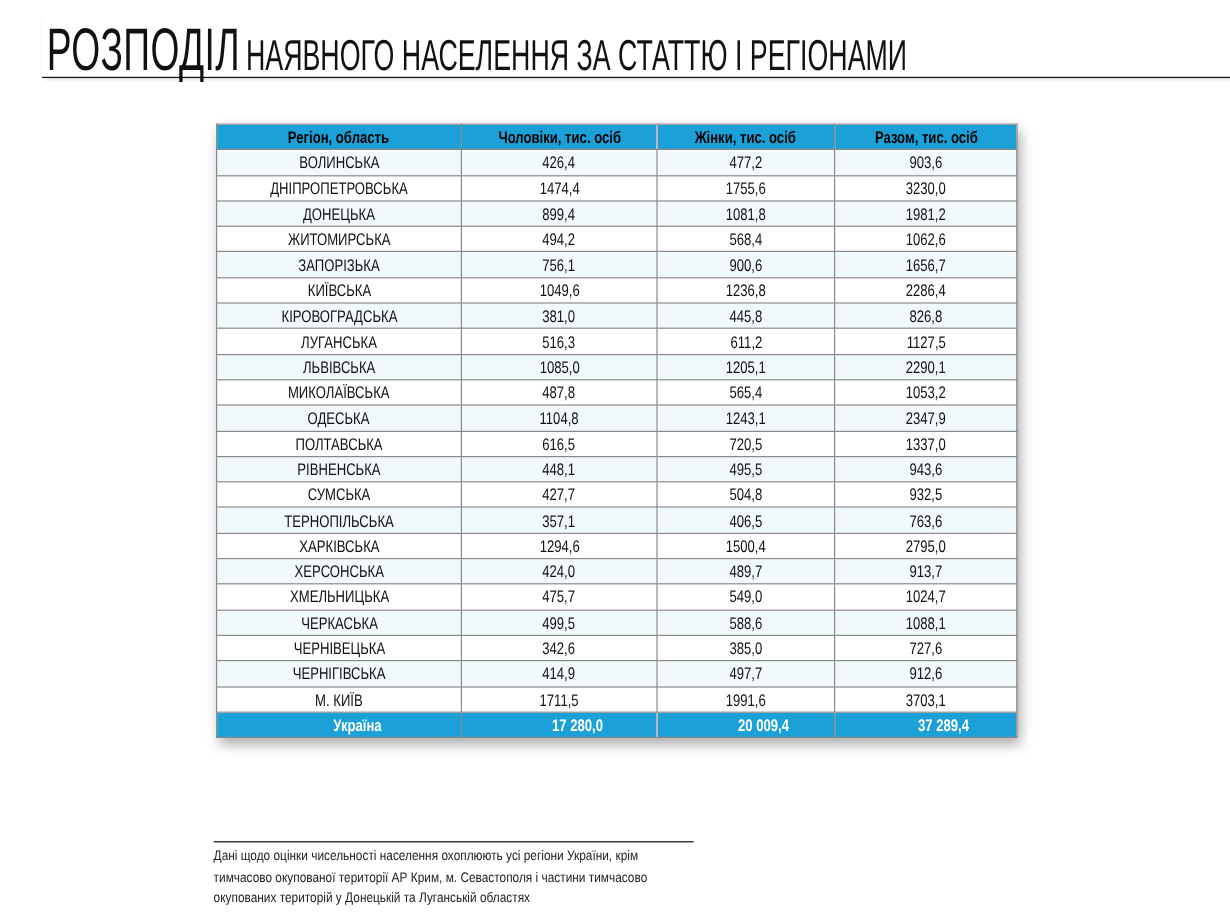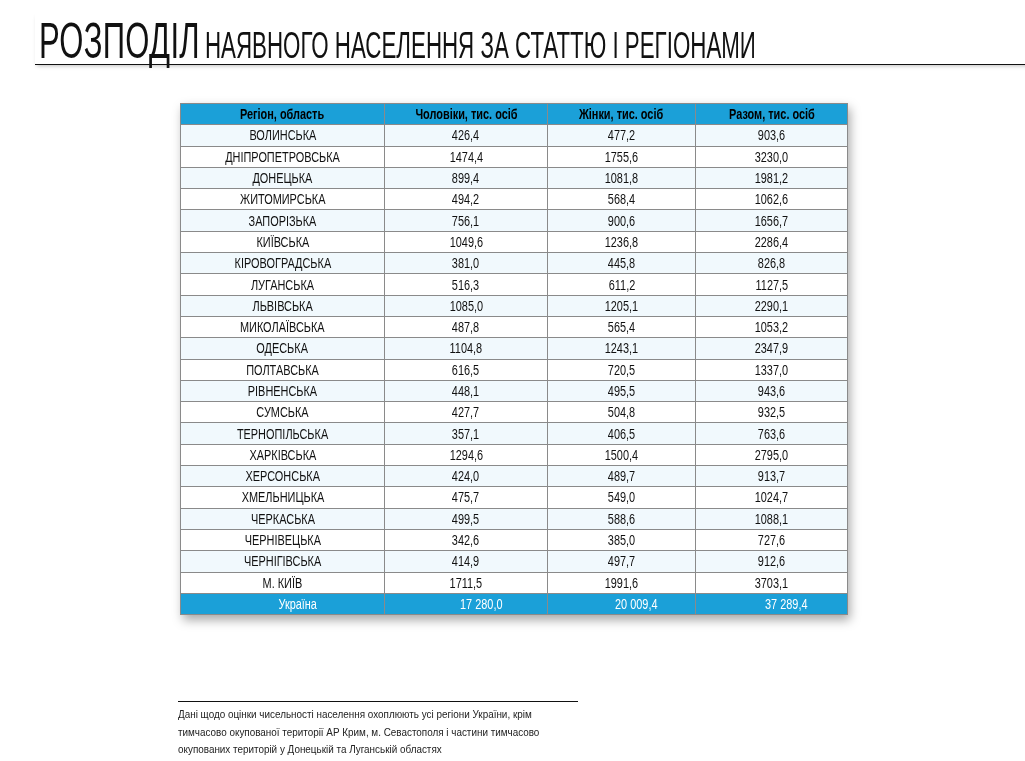--- a/index.html
+++ b/index.html
@@ -14,21 +14,21 @@
     .table-wrap { position: absolute; left: 180px; top: 103px; width: 667px;
                   box-shadow: 3px 5px 10px rgba(0,0,0,0.35); }
     table { border-collapse: collapse; width: 667px; table-layout: fixed; }
     col.c1 { width: 204px; } col.c2 { width: 163px; } col.c3 { width: 148px; } col.c4 { width: 152px; }
     th, td { height: 20.3px; padding: 0; text-align: center; font-size: 14px;
              border: 1px solid #8a8a8a; white-space: nowrap; overflow: hidden; }
     .sq { display: inline-block; transform: scaleX(0.78); transform-origin: center; }
     thead th { background: #1ba0d8; color: #000000; font-weight: 700; border-color: #8a8a8a; }
     tbody tr:nth-child(odd) td { background: #f1f9fd; }
     tbody tr:nth-child(even) td { background: #ffffff; }
-    tfoot td { background: #1ba0d8; color: #ffffff; font-weight: 400; padding-left: 30px; }
+    tfoot td { background: #1ba0d8; color: #ffffff; font-weight: 700; padding-left: 30px; }
     .note { position: absolute; left: 178px; top: 701px; width: 400px; border-top: 1.2px solid #111;
             padding-top: 4px; font-size: 11.5px; line-height: 17.5px; color: #222; }
     .note span { display: block; transform: scaleX(0.86); transform-origin: left; white-space: nowrap; }
   </style>
 </head>
 <body>
 
 <div class="title-wrap">
   <div class="title">
     <span class="title-main">РОЗПОДІЛ</span><span class="title-sub">НАЯВНОГО НАСЕЛЕННЯ ЗА СТАТТЮ І РЕГІОНАМИ</span>

